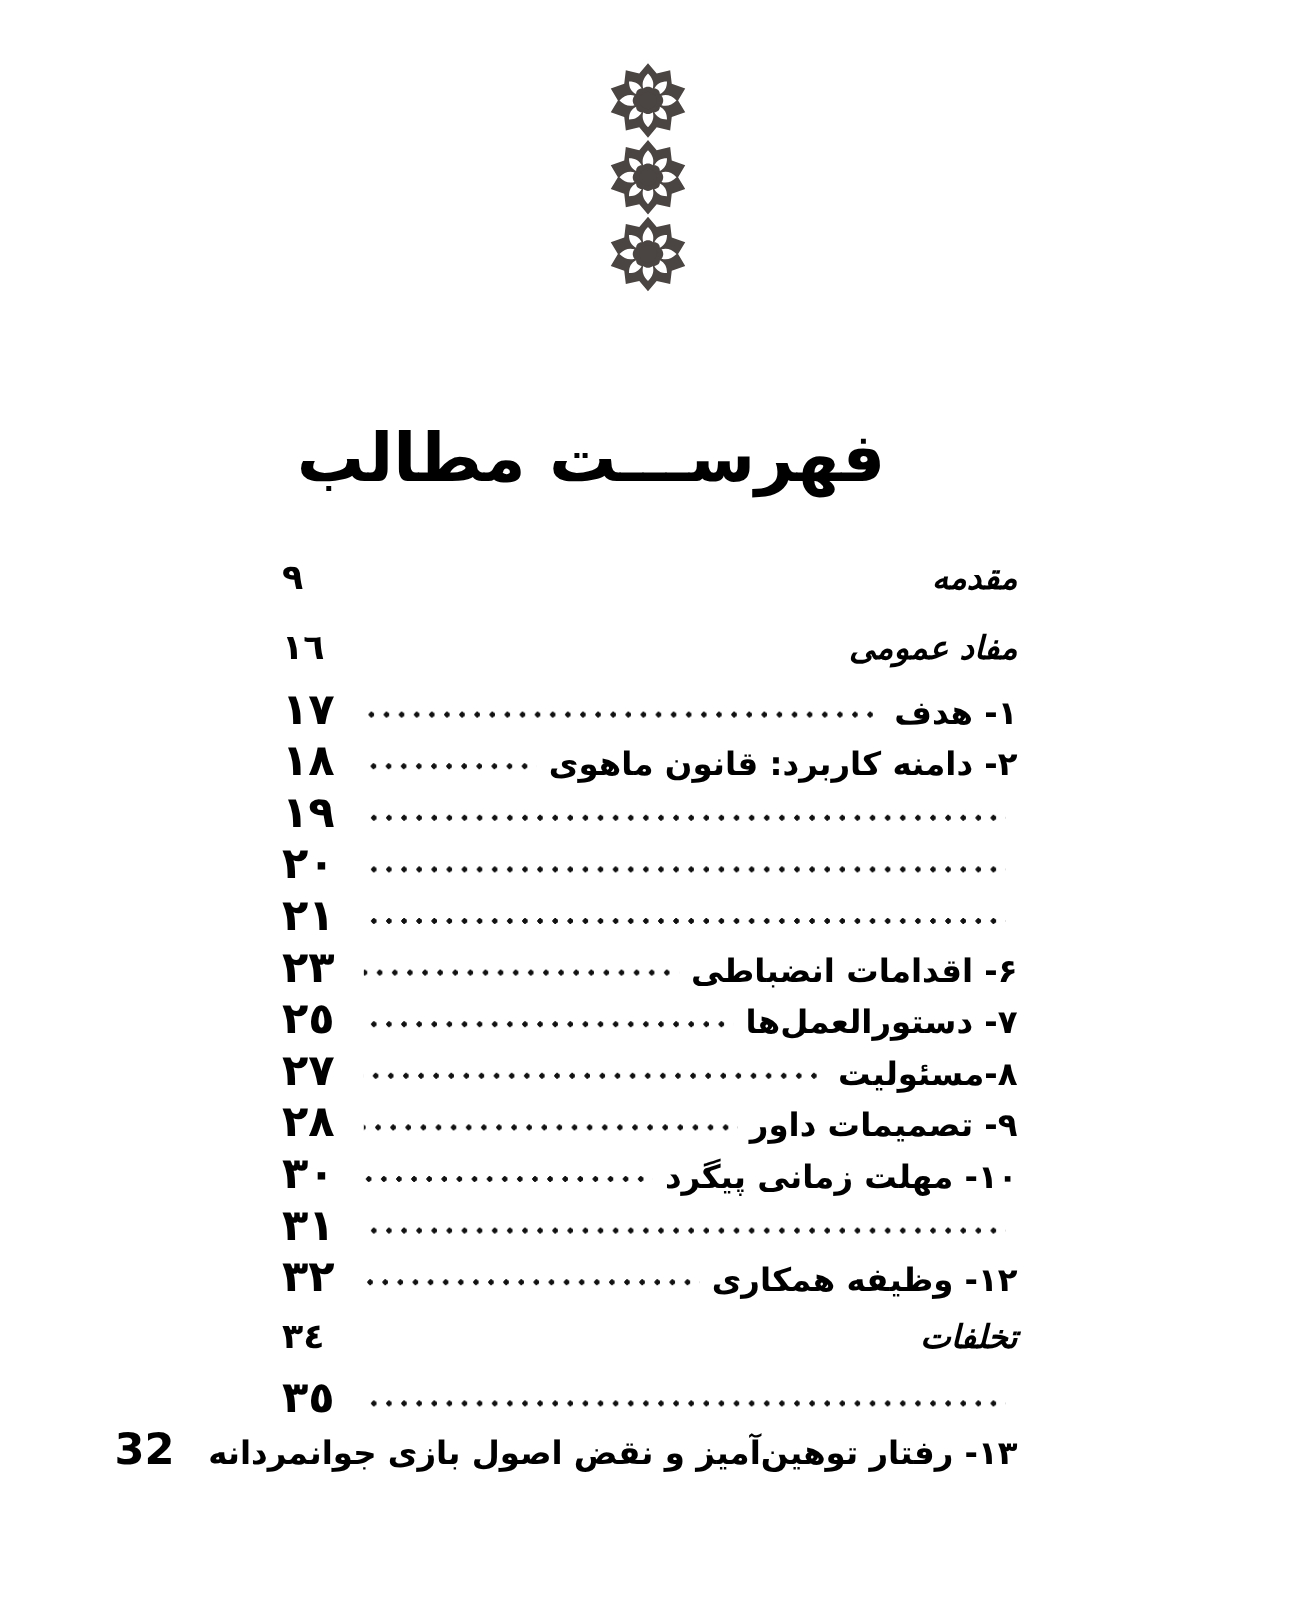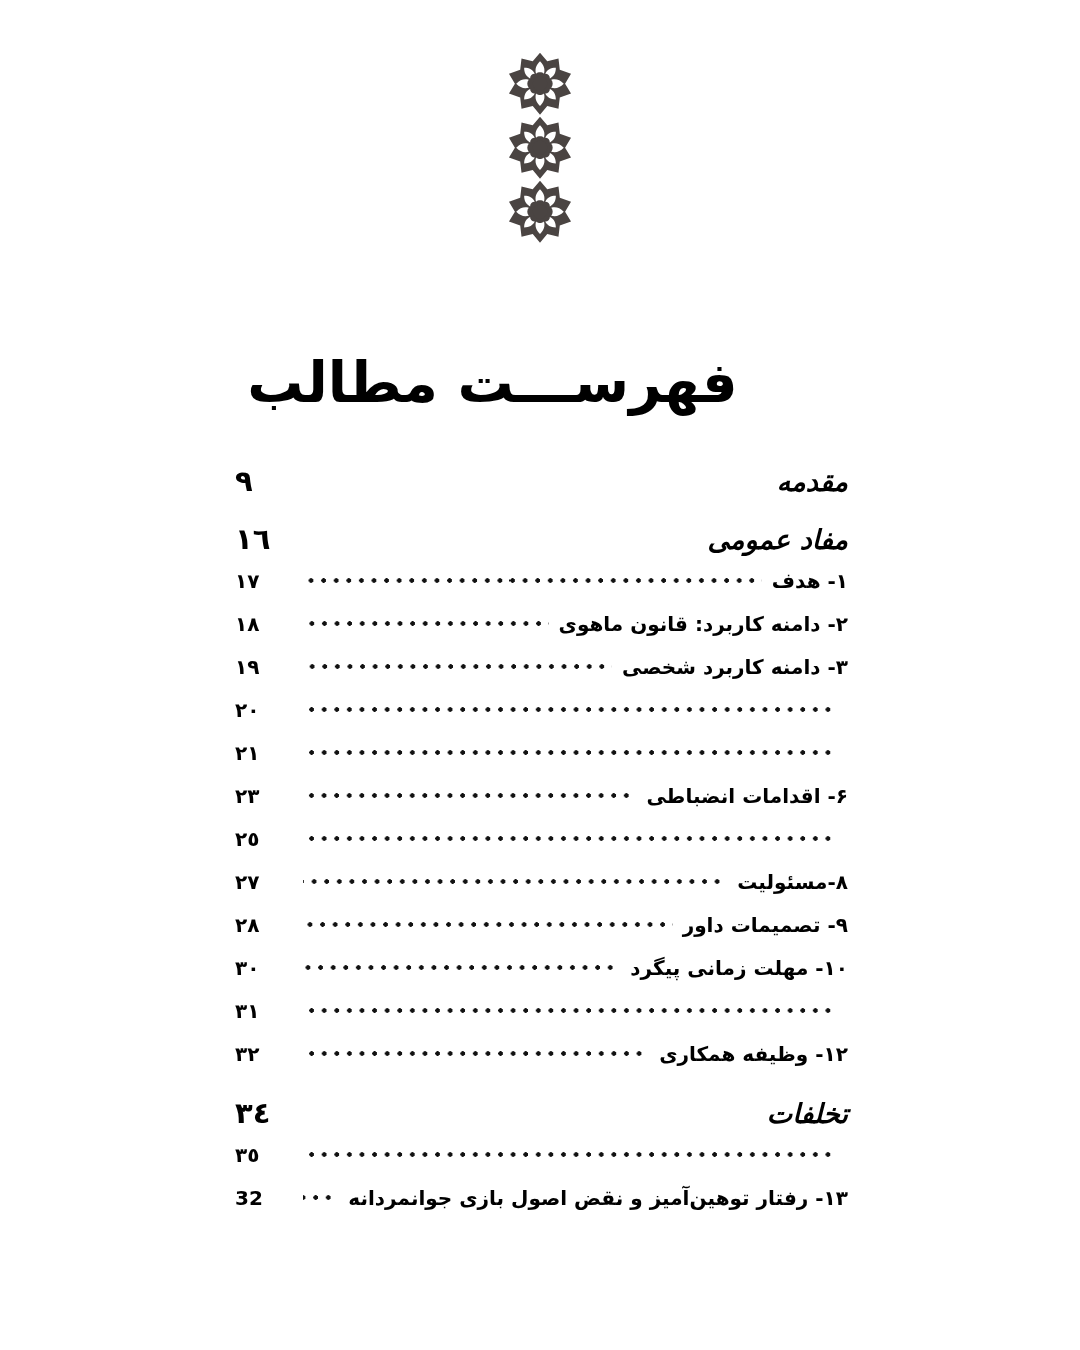--- a/index.html
+++ b/index.html
@@ -69,21 +69,21 @@
     width: 613px;
     margin-right: 0;
     margin-left: auto;
     box-sizing: border-box;
   }
   .toc-row.entry { height: 43px; }
   .toc-row.section { height: 48px; }
   .toc-row.gap-before { margin-top: 10px; }
 
   .row-label {
-    font-size: 20px;
+    font-size: 27px;
     font-weight: bold;
     white-space: nowrap;
     color: #000;
     line-height: 1.35;
   }
   .section .row-label { font-size: 27px; font-style: italic; }
 
   .leader {
     flex: 1 1 auto;
     position: relative;
@@ -97,21 +97,21 @@
     left: 0;
     bottom: 0.30em;
     height: 5px;
     background-image: radial-gradient(circle at 2.5px 2.5px, #111 2.1px, rgba(0,0,0,0) 2.4px);
     background-size: 12.6px 5px;
     background-repeat: repeat-x;
     background-position: right bottom;
   }
 
   .row-page {
-    font-size: 20px;
+    font-size: 36px;
     font-weight: bold;
     white-space: nowrap;
     color: #000;
     text-align: left;
     min-width: 56px;
     line-height: 1.35;
   }
   .section .row-page { font-size: 29px; }
 </style>
 </head>
@@ -195,21 +195,20 @@
       <span class="row-page">١٧</span>
     </div>
     <div class="toc-row entry">
       <span class="row-label">۲- دامنه کاربرد: قانون ماهوی</span>
       <span class="leader">
         <span class="dots"></span>
       </span>
       <span class="row-page">١٨</span>
     </div>
     <div class="toc-row entry">
-      <span class="row-label">۳- دامنه کاربرد شخصی</span>
       <span class="leader">
         <span class="dots"></span>
       </span>
       <span class="row-page">١٩</span>
     </div>
     <div class="toc-row entry">
       <span class="leader">
         <span class="dots"></span>
       </span>
       <span class="row-page">٢٠</span>
@@ -221,20 +220,21 @@
       <span class="row-page">٢١</span>
     </div>
     <div class="toc-row entry">
       <span class="row-label">۶- اقدامات انضباطی</span>
       <span class="leader">
         <span class="dots"></span>
       </span>
       <span class="row-page">٢٣</span>
     </div>
     <div class="toc-row entry">
+      <span class="row-label">۷- دستورالعمل‌ها</span>
       <span class="leader">
         <span class="dots"></span>
       </span>
       <span class="row-page">٢٥</span>
     </div>
     <div class="toc-row entry">
       <span class="row-label">۸-مسئولیت</span>
       <span class="leader">
         <span class="dots"></span>
       </span>

